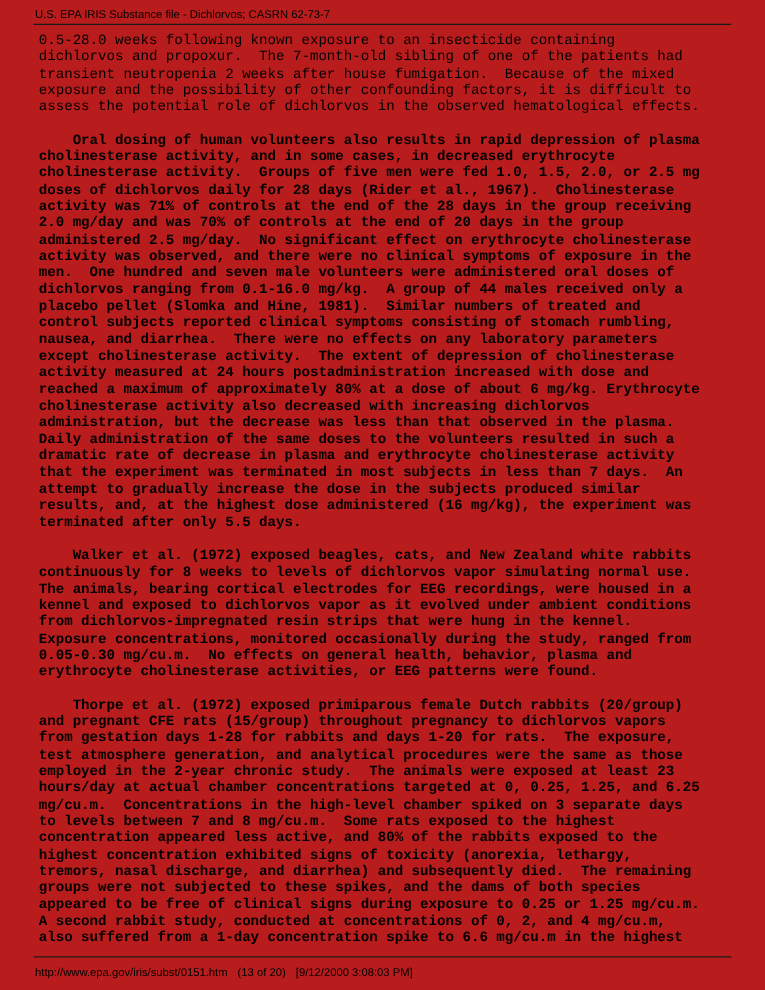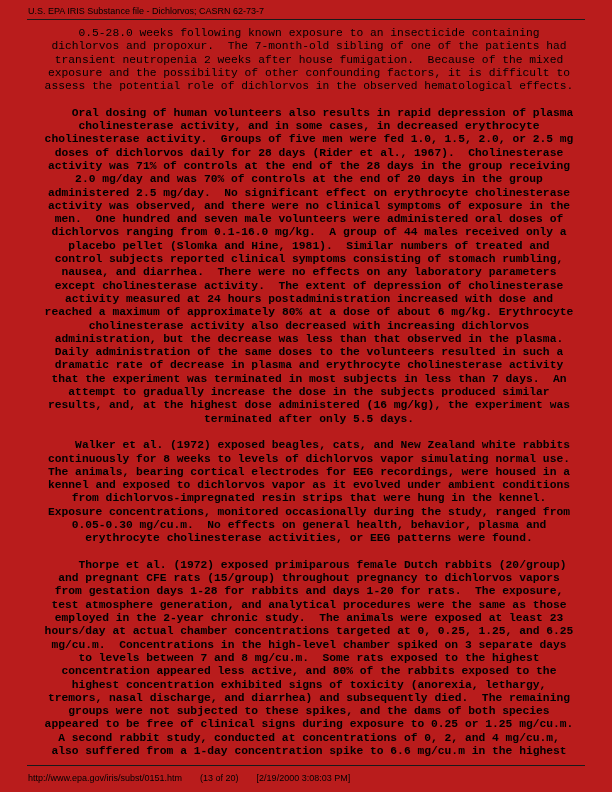--- a/index.html
+++ b/index.html
@@ -39,21 +39,20 @@
       top: 27px;
       width: 556px;
       font-family: "Liberation Mono", "DejaVu Sans Mono", monospace;
       font-size: 11.3px;
       line-height: 13.3px;
       color: #000000;
     }
     .para {
       white-space: pre;
       margin: 0;
-      text-align: center;
     }
     .para + .para {
       margin-top: 13.3px; 
       font-weight: bold;
     }
     .ftr-rule {
       position: absolute;
       left: 27px;
       right: 27px;
       bottom: 26px;
@@ -61,21 +60,21 @@
       border-top: 1px solid #1a1a1a;
     }
     .ftr {
       position: absolute;
       left: 28px;
       bottom: 8px;
       font-size: 9px;
       line-height: 11px;
       color: #000000;
       display: flex;
-      gap: 18px;
+      gap: 8px;
       white-space: nowrap;
     }
   </style>
 </head>
 <body>
 
 <div class="page">
 
   <div class="hdr-title">U.S. EPA IRIS Substance file - Dichlorvos; CASRN 62-73-7</div>
 
@@ -134,16 +133,16 @@
 appeared to be free of clinical signs during exposure to 0.25 or 1.25 mg/cu.m.
 A second rabbit study, conducted at concentrations of 0, 2, and 4 mg/cu.m,
 also suffered from a 1-day concentration spike to 6.6 mg/cu.m in the highest</p>
   </div>
 
   <div class="ftr-rule"></div>
 
   <div class="ftr">
     <span>http://www.epa.gov/iris/subst/0151.htm</span>
     <span>(13 of 20)</span>
-    <span>[2/19/2000 3:08:03 PM]</span>
+    <span>[9/12/2000 3:08:03 PM]</span>
   </div>
 
 </div>
 
 </body></html>

